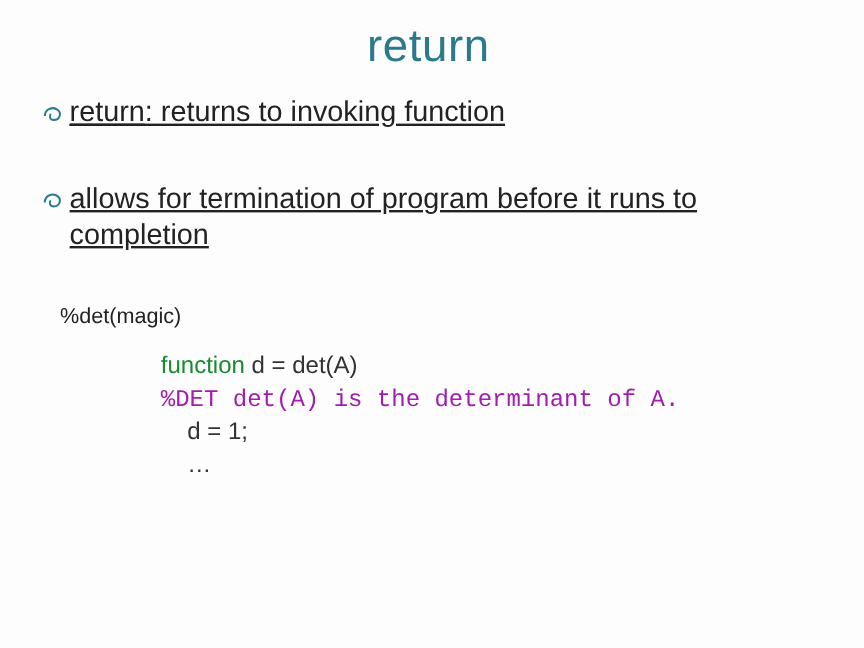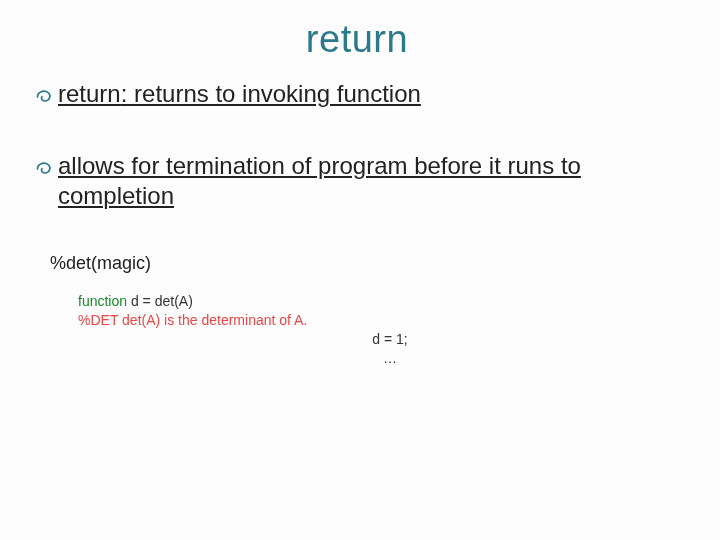--- a/index.html
+++ b/index.html
@@ -58,35 +58,35 @@
   .ul-term {
     text-decoration: underline;
     color: #222;
   }
   .det-magic {
     font-size: 18px;
     color: #222;
     margin: 8px 0 18px 16px;
   }
   .code {
-    font-size: 14px;
+    font-size: 20px;
     line-height: 1.35;
-    margin-left: 44px;
+    margin-left: 100px;
     color: #333;
   }
   .code .row {
     white-space: pre;
   }
   .kw { color: #188a2f; }
-  .cmt { color: #ef4444; }
+  .cmt { color: #a21caf; font-family: Liberation Mono, monospace; }
   .inline-cmt {
     display: inline-block;
     color: #1d8f3a;
   }
-  .ind1 { padding-left: 22px; text-align: center; }
+  .ind1 { padding-left: 22px; }
 </style>
 </head>
 <body>
 
 <div class="slide">
 
   <div class="title">return</div>
 
   <div class="bullets">
 

